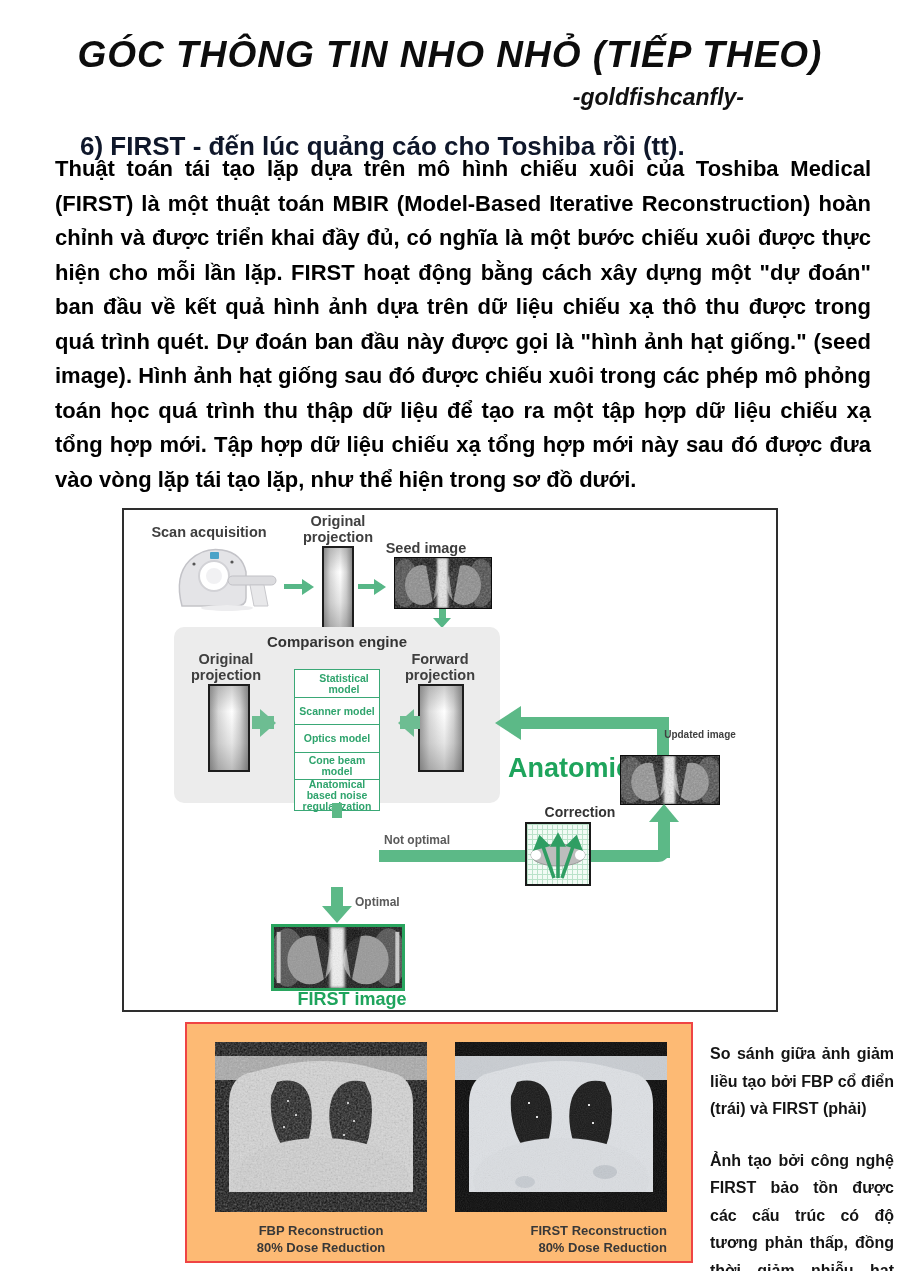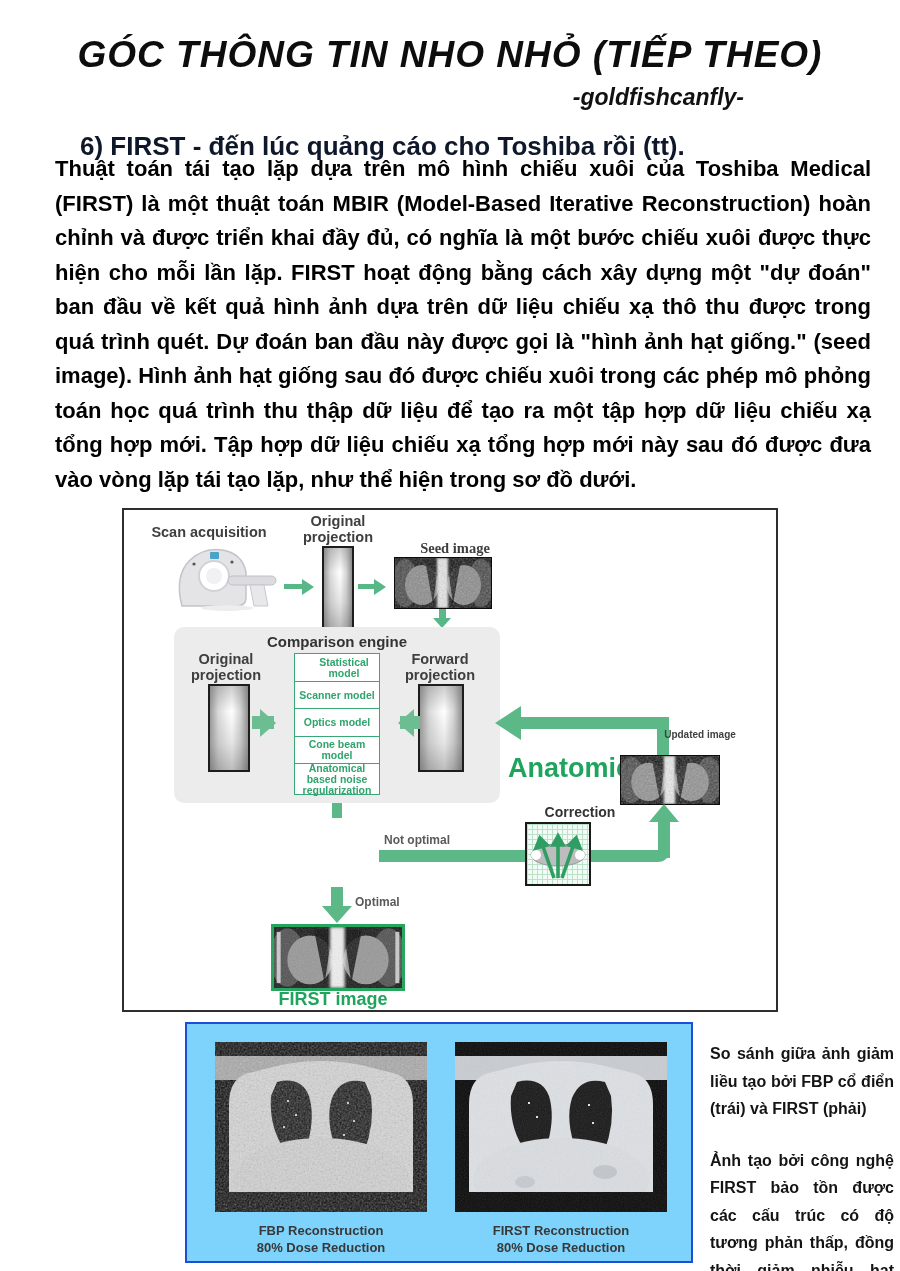--- a/index.html
+++ b/index.html
@@ -19,48 +19,48 @@
   .strip{position:absolute;border:2px solid #1d1d1d;
      background-image:linear-gradient(180deg,rgba(110,110,110,.35),rgba(255,255,255,0) 30%,rgba(150,150,150,.25) 68%,rgba(90,90,90,.4)),
                       linear-gradient(90deg,#9a9a9a 0%,#d9d9d9 22%,#f4f4f4 45%,#ffffff 58%,#d4d4d4 80%,#8f8f8f 100%);}
   .ct{position:absolute;border:1px solid #0c0c0c;line-height:0;}
   .ct svg{width:100%;height:100%;}
   #gray-box{position:absolute;left:50px;top:117px;width:326px;height:176px;background:#ececec;border-radius:10px;}
   #model-stack{position:absolute;left:170px;top:143px;width:86px;display:flex;flex-direction:column;}
   .model-cell{border:1.4px solid #3aa876;background:#fff;color:#2fa46d;font-size:10.5px;font-weight:700;
               text-align:center;display:flex;align-items:center;justify-content:center;
               height:27px;margin-top:-1.4px;line-height:11px;padding:0 2px;}
-  .model-cell:first-child{margin-top:0;padding-left:16px;}
+  .model-cell:first-child{margin-top:16px;padding-left:16px;}
   .model-cell.tall{height:30px;}
   
   .gbar{position:absolute;background:#5cb987;}
   .arr-r{position:absolute;height:5px;background:#57b787;}
   .arr-r::after{content:"";position:absolute;right:-12px;top:50%;transform:translateY(-50%);
                 border:8px solid transparent;border-left:12px solid #57b787;}
   .fat-r{position:absolute;height:13px;background:#6dbd92;}
   .fat-r::after{content:"";position:absolute;right:-16px;top:50%;transform:translateY(-50%);
                 border:14px solid transparent;border-left:16px solid #6dbd92;}
   .fat-l{position:absolute;height:13px;background:#6dbd92;}
   .fat-l::before{content:"";position:absolute;left:-16px;top:50%;transform:translateY(-50%);
                 border:14px solid transparent;border-right:16px solid #6dbd92;}
   .tri{position:absolute;width:0;height:0;}
   #iterative{position:absolute;left:384px;top:243px;font-size:27px;font-weight:700;color:#1ea45c;}
-  #first-label{position:absolute;left:144px;top:479px;width:130px;text-align:center;
+  #first-label{position:absolute;left:163px;top:479px;width:130px;text-align:center;
                font-size:18px;font-weight:700;color:#1ea45c;}
   #corr-box{position:absolute;left:401px;top:312px;width:62px;height:60px;background:#f2fbf5;border:2px solid #1a1a1a;
     background-image:linear-gradient(#b9e2c9 1px,transparent 1px),linear-gradient(90deg,#b9e2c9 1px,transparent 1px);
     background-size:5px 5px;line-height:0;}
   #diff-box{position:absolute;left:169px;top:307px;width:86px;height:70px;background:#e9e9e9;text-align:center;}
   #diff-box .dlabel2{font-size:11.5px;line-height:12.5px;color:#4a4a4a;font-weight:700;padding-top:4px;}
   #diff-grid{width:42px;height:34px;margin:3px auto 0;background:#fff;border:1px solid #3aa876;
     background-image:linear-gradient(#49ac7c 1px,transparent 1px),linear-gradient(90deg,#49ac7c 1px,transparent 1px);
     background-size:5px 5px;}
   .small-note{position:absolute;font-size:12px;font-weight:700;color:#5a5a5a;}
   
-  #compare-box{position:absolute;left:185px;top:1022px;width:504px;height:237px;background:#7dd3fc;border:2px solid #1d4ed8;z-index:2;}
+  #compare-box{position:absolute;left:185px;top:1022px;width:504px;height:237px;background:#fdba74;border:2px solid #ef4444;z-index:2;}
   .lungct{position:absolute;top:18px;width:212px;height:170px;line-height:0;}
   .lungct svg{width:100%;height:100%;}
   .cap{position:absolute;top:198px;width:212px;text-align:center;font-size:13px;font-weight:700;
        color:#383838;line-height:17px;}
   #side-note{position:absolute;left:710px;top:1040px;width:184px;font-size:16px;font-weight:700;
              line-height:27.5px;text-align:justify;color:#141414;}
   #side-note .p2{margin-top:24px;}
 </style>
 </head>
 <body>
@@ -104,21 +104,21 @@
         <ellipse cx="55" cy="62" rx="26" ry="3" fill="#ededef"></ellipse>
       </svg>
     </div>
 
     <div class="dlabel" style="left:168px;top:3px;width:92px;">Original projection</div>
     <div class="strip" style="left:198px;top:36px;width:28px;height:80px;"></div>
 
     <div class="arr-r" style="left:160px;top:74px;width:26px;"></div>
     <div class="arr-r" style="left:234px;top:74px;width:24px;"></div>
 
-    <div class="dlabel" style="left:281px;top:30px;width:100px;font-family:Liberation Serif, serif;">Seed image</div>
+    <div class="dlabel" style="left:252px;top:30px;width:100px;">Seed image</div>
     <div class="ct" style="left:270px;top:47px;width:96px;height:50px;">
       <svg viewBox="0 0 96 50" preserveAspectRatio="none">
         <rect width="96" height="50" fill="#141414"></rect>
         <ellipse cx="10" cy="25" rx="13" ry="24" fill="#474747"></ellipse>
         <ellipse cx="86" cy="25" rx="13" ry="24" fill="#474747"></ellipse>
         <ellipse cx="27" cy="27" rx="17" ry="20" fill="#8a8a8a"></ellipse>
         <ellipse cx="69" cy="27" rx="17" ry="20" fill="#8a8a8a"></ellipse>
         <path d="M30,2 L44,2 L38,46 Z" fill="#0d0d0d" opacity="0.85"></path>
         <path d="M66,2 L52,2 L58,46 Z" fill="#0d0d0d" opacity="0.85"></path>
         <rect x="42" y="0" width="11" height="50" fill="#e6e6e6" filter="url(#blur1)"></rect>
@@ -253,21 +253,21 @@
         <ellipse cx="150" cy="130" rx="12" ry="7" fill="#c2c7cd"></ellipse>
         <ellipse cx="70" cy="140" rx="10" ry="6" fill="#c6cbd1"></ellipse>
         <rect x="0" y="150" width="212" height="20" fill="#0b0b0b"></rect>
         <rect width="212" height="170" filter="url(#noiseFine)" opacity="0.16"></rect>
       </svg>
     </div>
     <div class="cap" style="left:28px;">
       <div>FBP Reconstruction</div>
       <div>80% Dose Reduction</div>
     </div>
-    <div class="cap" style="left:268px;">
+    <div class="cap" style="left:268px;text-align:right;">
       <div>FIRST Reconstruction</div>
       <div>80% Dose Reduction</div>
     </div>
   </div>
 
   <div id="side-note">
     <div class="p1">So sánh giữa ảnh giảm liều tạo bởi FBP cổ điển (trái) và FIRST (phải)</div>
     <div class="p2">Ảnh tạo bởi công nghệ FIRST bảo tồn được các cấu trúc có độ tương phản thấp, đồng thời giảm nhiễu hạt đáng kể</div>
   </div>
 

